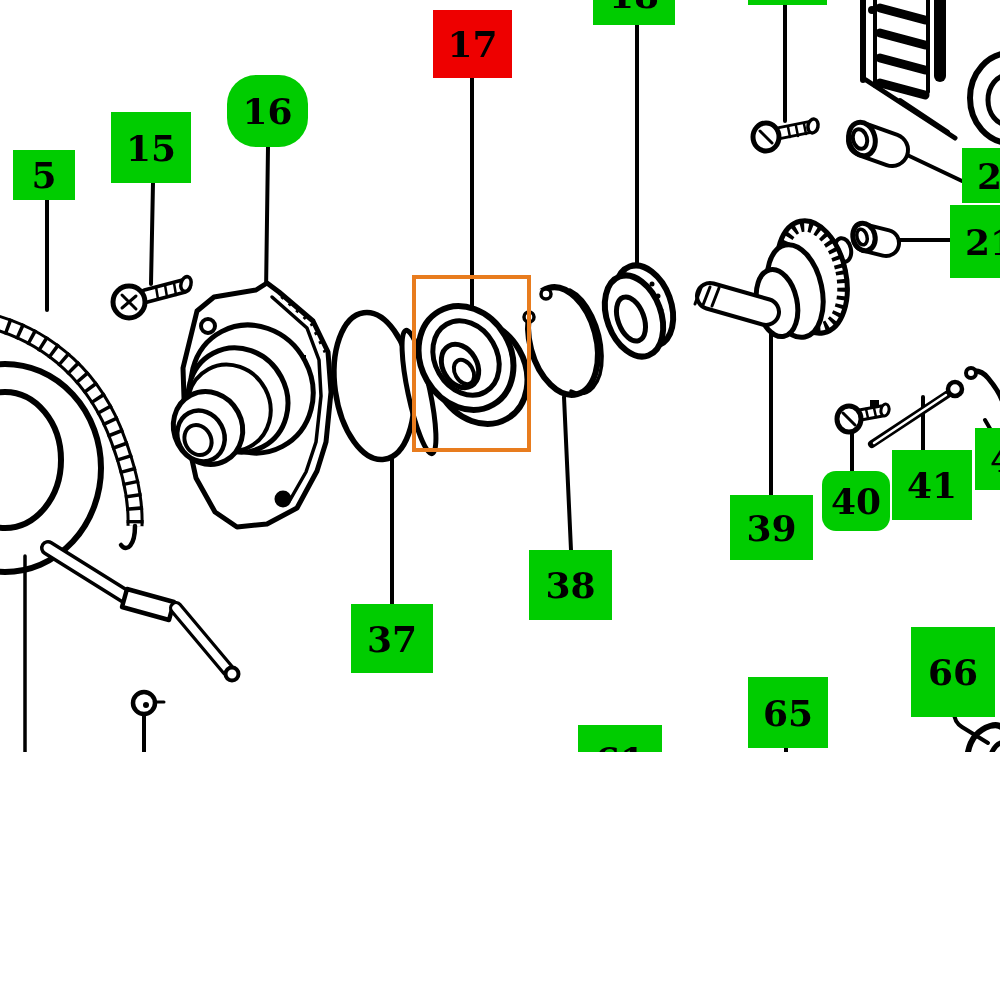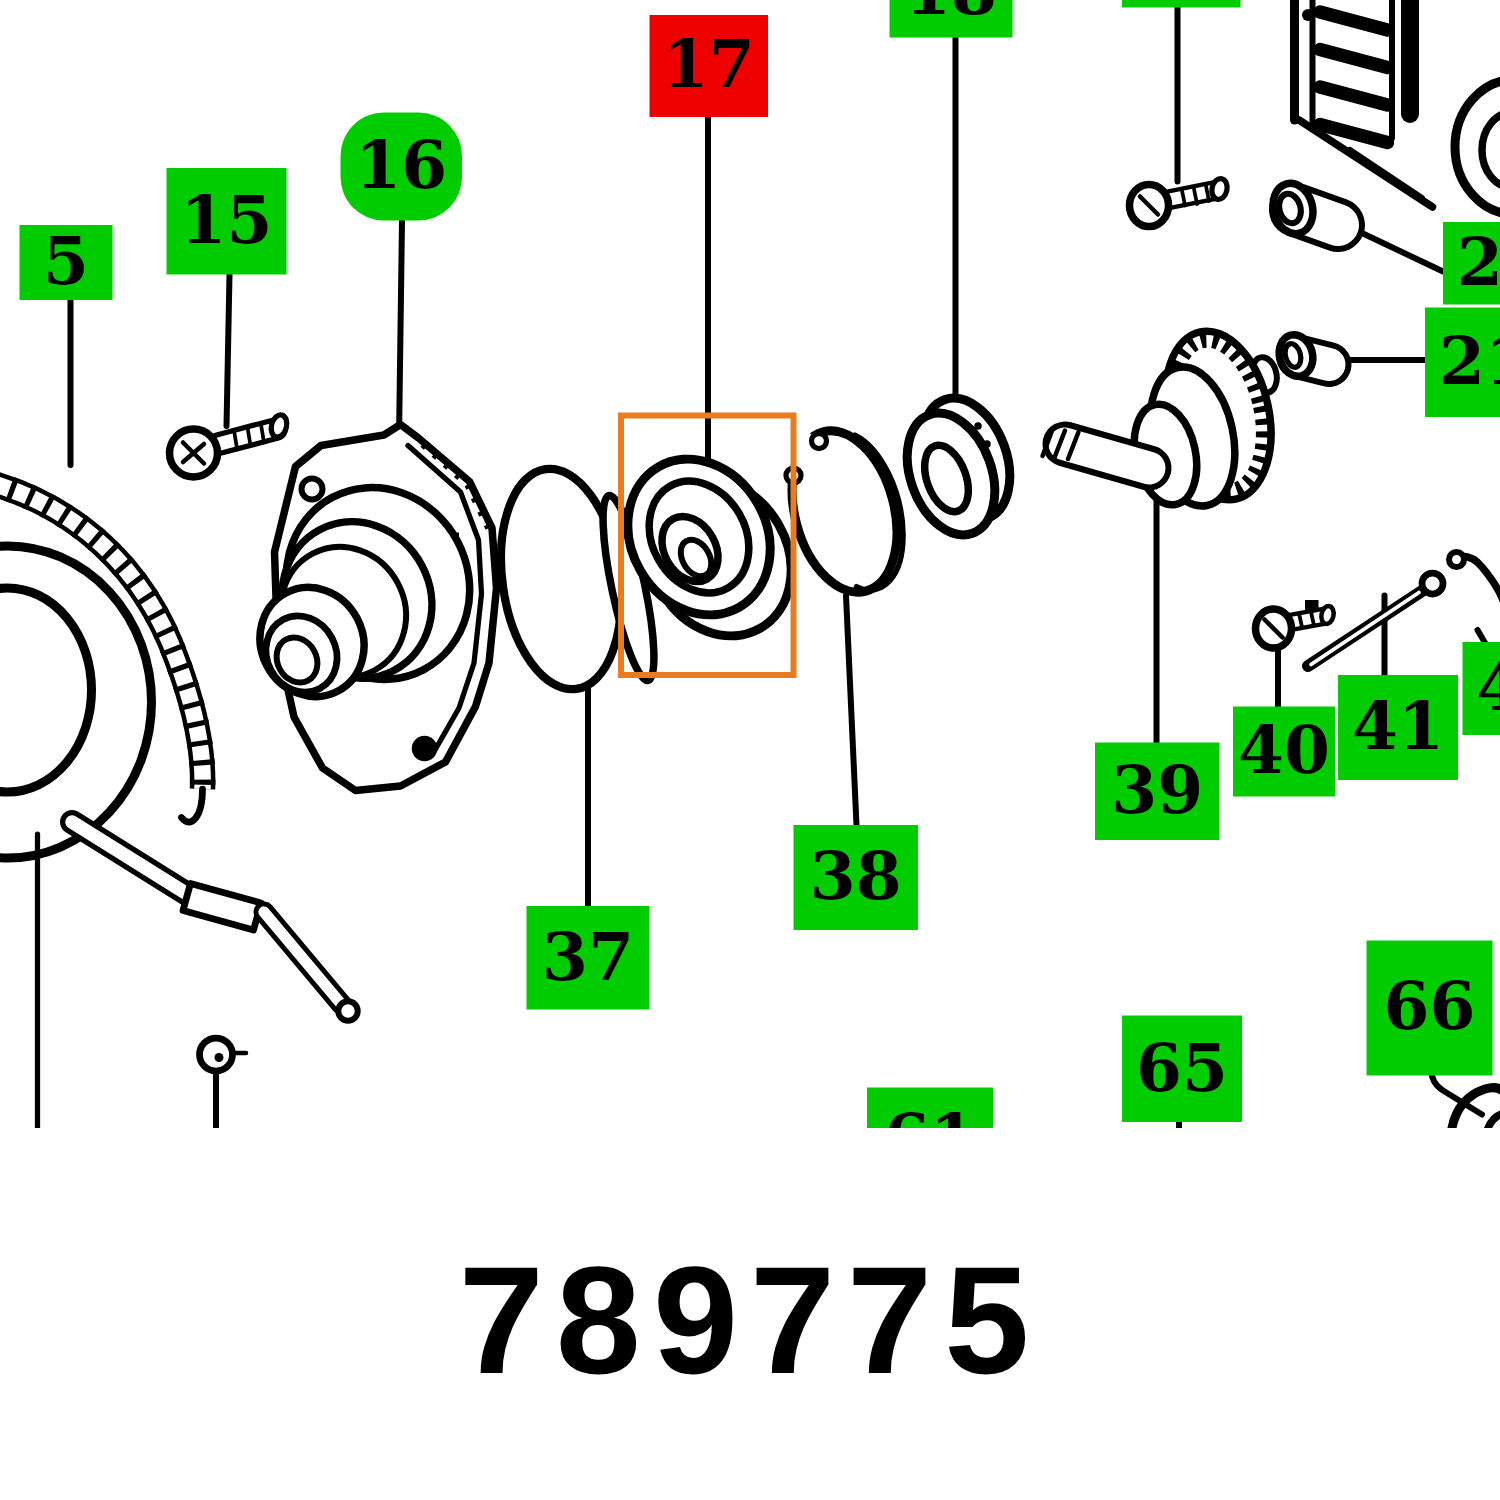--- a/index.html
+++ b/index.html
@@ -1,21 +1,21 @@
 <!DOCTYPE html>
 <html style="--label-green: #00cc00; --label-red: #ee0000; --highlight-orange: #e87c1e;"><head>
 <meta charset="utf-8">
 <style>
   html,body{margin:0;padding:0;background:#fff;width:1000px;height:1000px;overflow:hidden;}
   #stage{position:relative;width:1000px;height:1000px;background:#fff;font-family:"Liberation Sans",sans-serif;}
   #diagram{position:absolute;left:0;top:0;width:1000px;height:752px;overflow:hidden;}
   #diagram svg{position:absolute;left:0;top:0;}
   .part-label{
     position:absolute;display:flex;align-items:center;justify-content:center;
-    font-family:"DejaVu Serif",serif;font-weight:bold;font-size:44px;color:#000;
+    font-family:"DejaVu Serif",serif;font-weight:bold;font-size:36px;color:#000;
     line-height:1;user-select:none;cursor:pointer;
   }
   .part-label.green{background:var(--label-green,#00cc00);}
   .part-label.red{background:var(--label-red,#ee0000);}
   #highlight-box{position:absolute;border:4px solid var(--highlight-orange,#e87c1e);background:transparent;pointer-events:none;}
   #part-number{
     position:absolute;left:0;top:822px;width:1000px;text-align:center;
     font-family:"Liberation Sans",sans-serif;font-weight:bold;font-size:102px;
     letter-spacing:8px;color:#000;
   }
@@ -234,21 +234,21 @@
         </div>
         <div class="part-label green" style="left: 351px; top: 604px; width: 82px; height: 69px; text-align: right;">
           <span>37</span>
         </div>
         <div class="part-label green" style="left: 529px; top: 550px; width: 83px; height: 70px;">
           <span>38</span>
         </div>
         <div class="part-label green" style="left: 730px; top: 495px; width: 83px; height: 65px; justify-content: center;">
           <span>39</span>
         </div>
-        <div class="part-label green" style="left: 822px; top: 471px; width: 68px; height: 60px;">
+        <div class="part-label green" style="left: 822px; top: 471px; width: 68px; height: 60px; border-radius: 14px;">
           <span>40</span>
         </div>
         <div class="part-label green" style="left: 892px; top: 450px; width: 80px; height: 70px;">
           <span>41</span>
         </div>
         <div class="part-label green" style="left: 975px; top: 428px; width: 80px; height: 62px;">
           <span>42</span>
         </div>
         <div class="part-label green" style="left: 578px; top: 725px; width: 84px; height: 70px;">
           <span>61</span>
@@ -256,15 +256,14 @@
         <div class="part-label green" style="left: 748px; top: 677px; width: 80px; height: 71px;">
           <span>65</span>
         </div>
         <div class="part-label green" style="left: 911px; top: 627px; width: 84px; height: 90px;">
           <span>66</span>
         </div>
       </div>
 
   </div>
 
-  <div id="part-number">789775</div>
 
 </div>
 
 </body></html>

